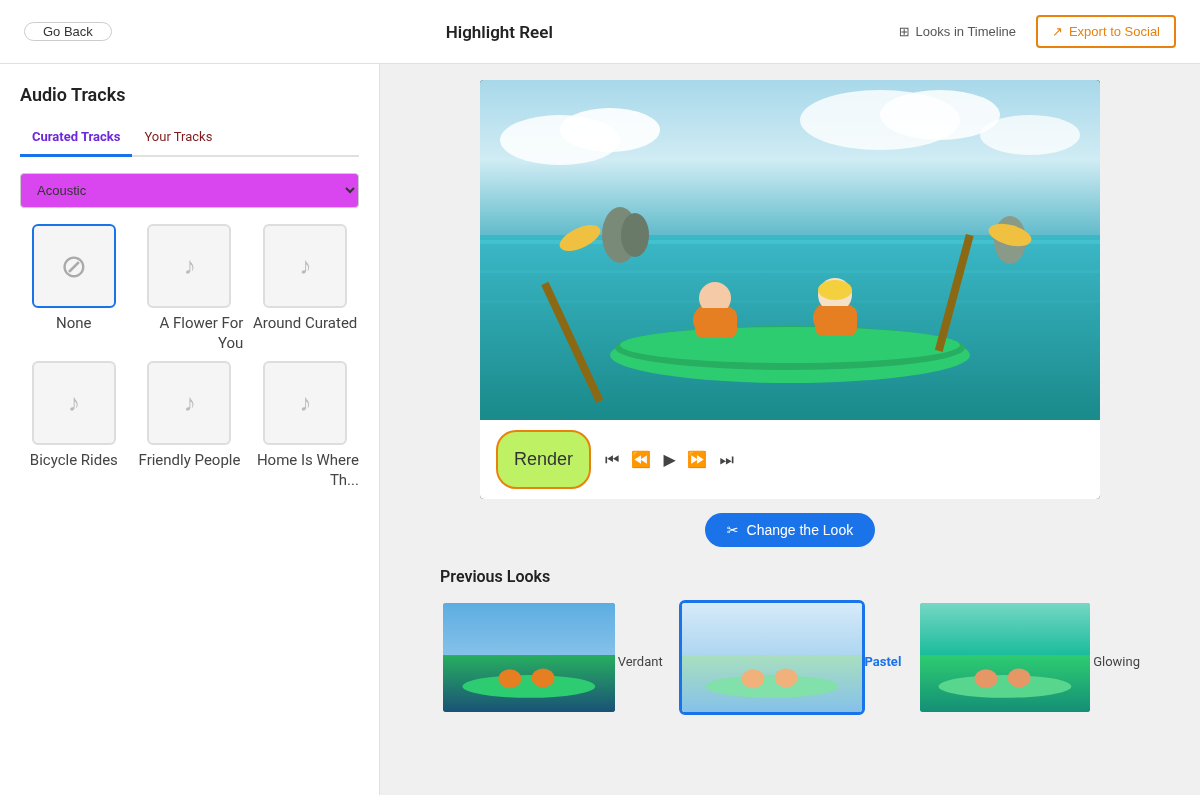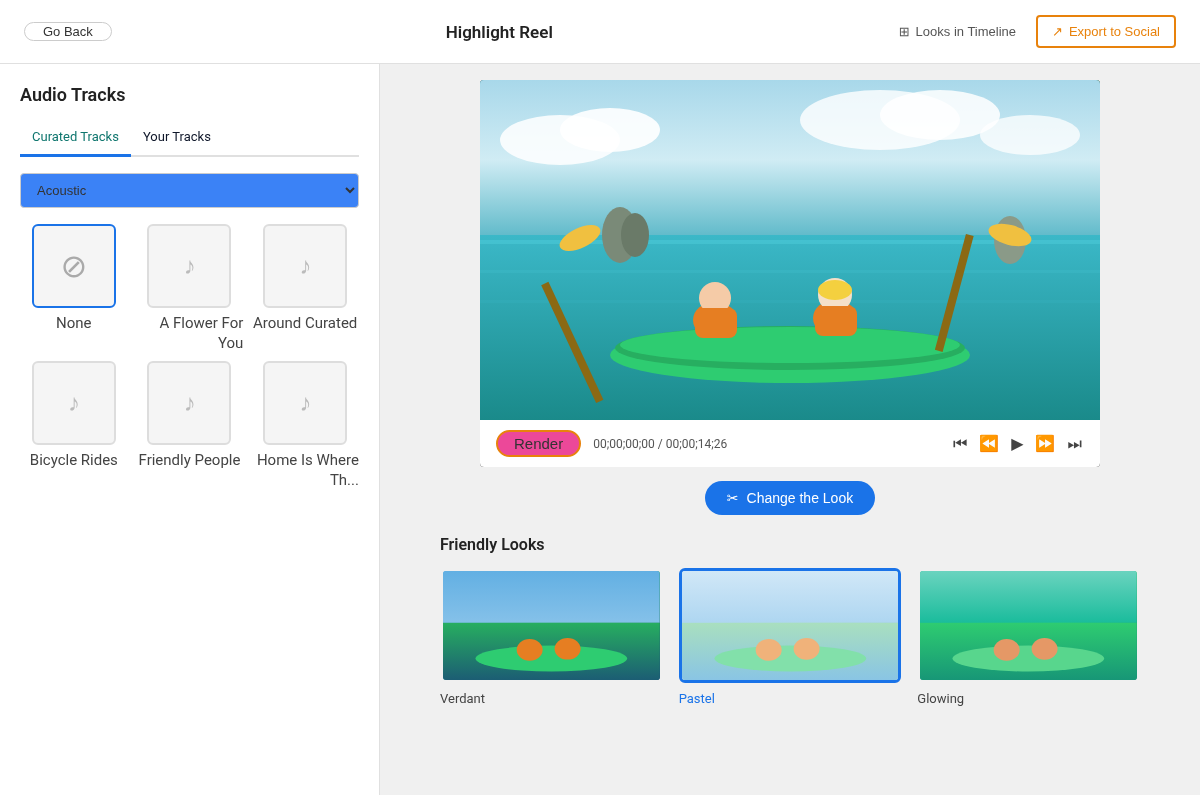--- a/index.html
+++ b/index.html
@@ -92,37 +92,37 @@
     .tabs {
       display: flex;
       gap: 0;
       border-bottom: 2px solid #e0e0e0;
       margin-bottom: 16px;
     }
     .tab {
       padding: 8px 12px 10px;
       font-size: 13px;
       cursor: pointer;
-      color: #0f172a;
+      color: #7f1d1d;
       border-bottom: 3px solid transparent;
       margin-bottom: -2px;
     }
     .tab.active {
-      color: #0f766e;
+      color: #6d28d9;
       border-bottom: 3px solid #1a73e8;
-      font-weight: 400;
+      font-weight: 700;
     }
     .genre-select {
       width: 100%;
       padding: 8px 12px;
       border: 1px solid #ccc;
       border-radius: 4px;
       font-size: 13px;
       color: #333;
-      background: #3b82f6;
+      background: #d946ef;
       appearance: auto;
       margin-bottom: 16px;
       cursor: pointer;
     }
 
     
     .track-grid {
       display: grid;
       grid-template-columns: repeat(3, 1fr);
       gap: 8px;
@@ -191,24 +191,24 @@
     
     .controls-bar {
       background: #fff;
       padding: 10px 16px;
       display: flex;
       align-items: center;
       gap: 12px;
     }
     .render-btn {
       border: 2px solid #e8820c;
-      background: #ec4899;
+      background: #bef264;
       border-radius: 20px;
-      padding: 3px 16px;
-      font-size: 15px;
+      padding: 17px 16px;
+      font-size: 18px;
       cursor: pointer;
       color: #333;
       font-weight: 500;
     }
     .time-display {
       font-size: 12px;
       color: #555;
       flex: 1;
       text-align: left;
     }
@@ -253,21 +253,22 @@
       color: #222;
       margin-bottom: 14px;
     }
     .looks-grid {
       display: grid;
       grid-template-columns: repeat(3, 1fr);
       gap: 16px;
     }
     .look-item {
       display: flex;
-      flex-direction: column;
+      flex-direction: row;
+      align-items: center;
       cursor: pointer;
     }
     .look-thumb {
       width: 100%;
       height: 115px;
       border-radius: 6px;
       overflow: hidden;
       border: 3px solid transparent;
       margin-bottom: 8px;
     }
@@ -286,21 +287,21 @@
     }
     .look-thumb-glowing .look-thumb-inner {
       background: linear-gradient(135deg, #1abc9c 20%, #2ecc71 60%, #148f77 100%);
     }
     .look-label {
       font-size: 13px;
       color: #444;
     }
     .look-label.active {
       color: #1a73e8;
-      font-weight: 400;
+      font-weight: 700;
     }
 
     
     .icon-music { font-size: 24px; color: #bbb; }
   </style>
 </head>
 <body>
 
 <header class="header">
   <button class="go-back-btn">Go Back</button>
@@ -436,42 +437,37 @@
           <ellipse cx="355" cy="238" rx="22" ry="18" fill="#e67e22"></ellipse>
           <circle cx="355" cy="215" r="17" fill="#f5e0c8"></circle>
           <rect x="335" y="226" width="42" height="30" rx="8" fill="#e67e22"></rect>
 
           <ellipse cx="355" cy="210" rx="17" ry="10" fill="#f4d03f"></ellipse>
         </svg>
       </div>
 
       <div class="controls-bar">
         <button class="render-btn">Render</button>
-        <span class="time-display">
-          <span>00;00;00;00</span>
-          <span> / </span>
-          <span>00;00;14;26</span>
-        </span>
         <div class="playback-controls">
           <button class="ctrl-btn">⏮</button>
           <button class="ctrl-btn">⏪</button>
           <button class="ctrl-btn">▶</button>
           <button class="ctrl-btn">⏩</button>
           <button class="ctrl-btn">⏭</button>
         </div>
       </div>
     </div>
 
     <button class="change-look-btn">
       <span>✂</span>
       <span>Change the Look</span>
     </button>
 
     <div class="previous-looks-section">
-      <div class="previous-looks-title">Friendly Looks</div>
+      <div class="previous-looks-title">Previous Looks</div>
       <div class="looks-grid">
 
         <div class="look-item">
           <div class="look-thumb look-thumb-verdant">
             <svg class="look-thumb-inner" viewBox="0 0 200 115" preserveAspectRatio="xMidYMid slice">
               <defs>
                 <linearGradient id="vSkyG" x1="0" y1="0" x2="0" y2="1">
                   <stop offset="0%" stop-color="#5dade2"></stop>
                   <stop offset="100%" stop-color="#85c1e9"></stop>
                 </linearGradient>

